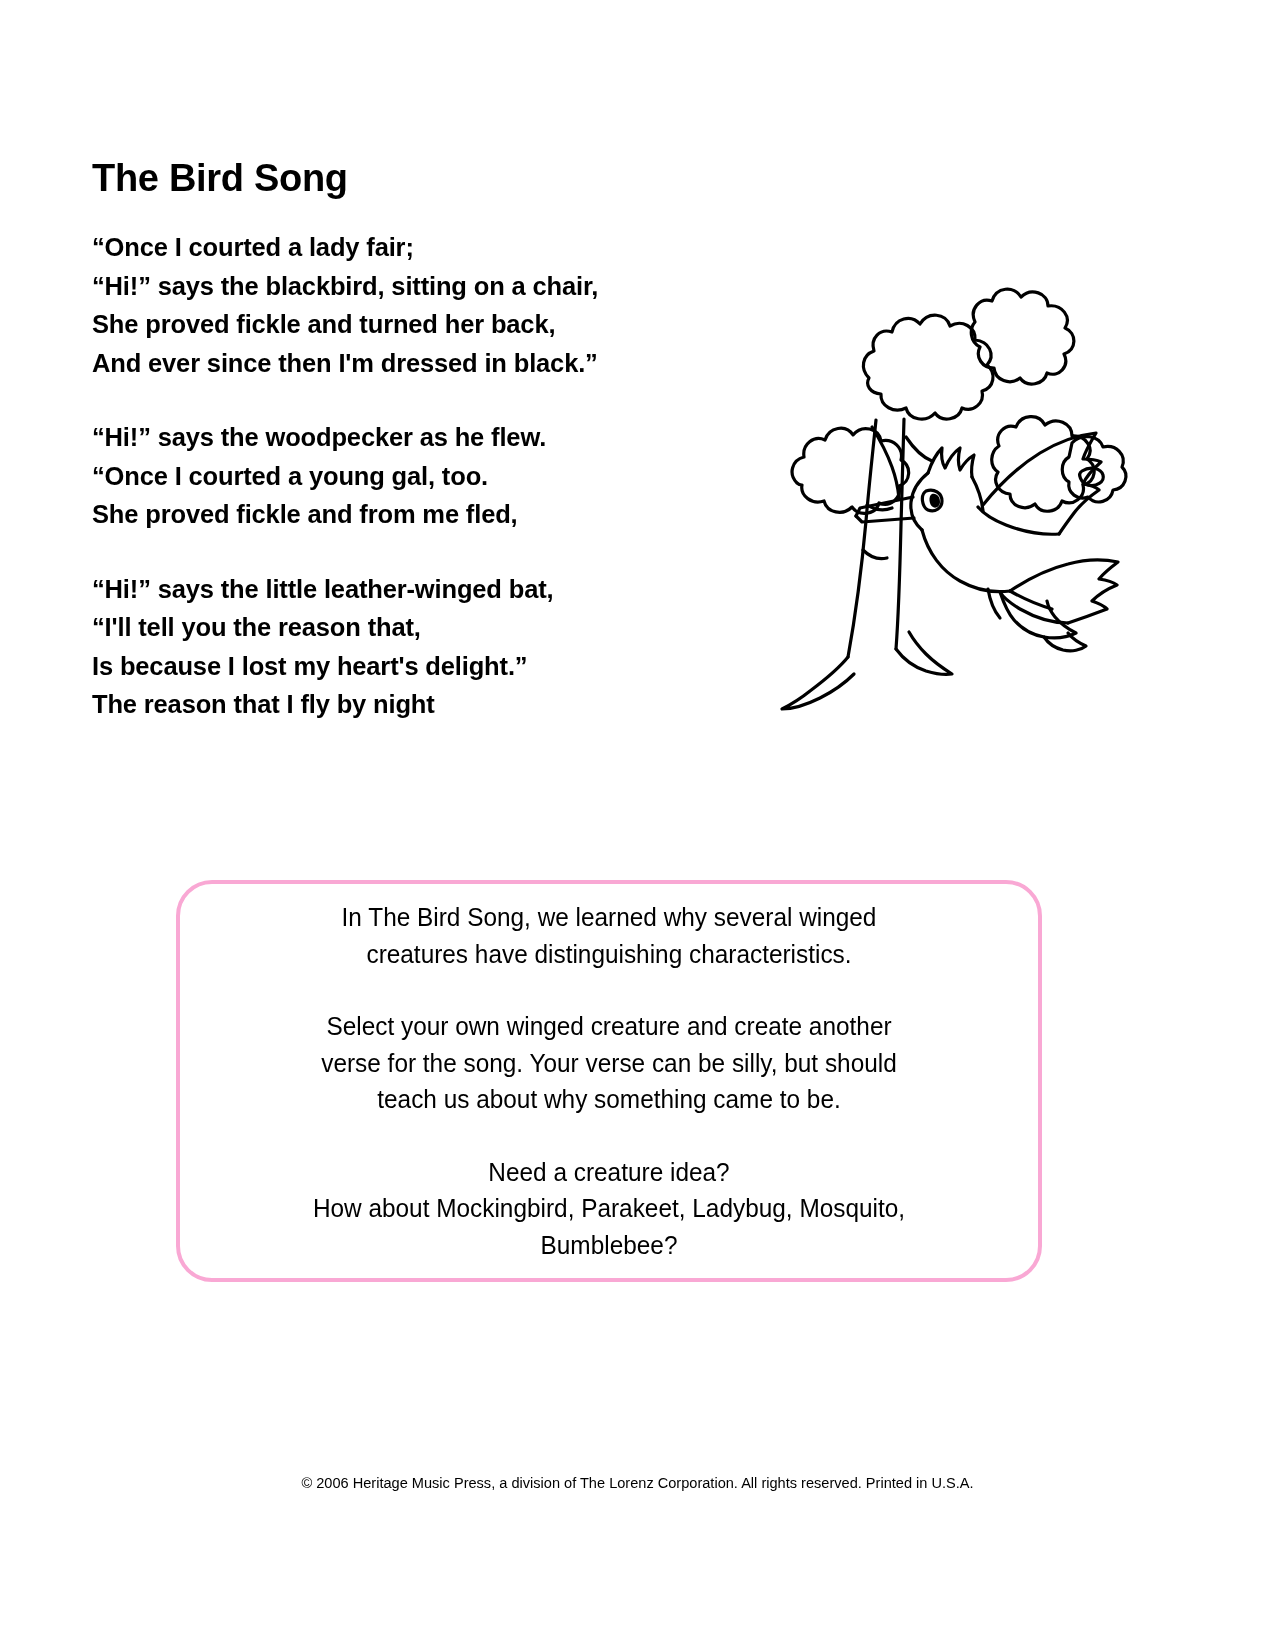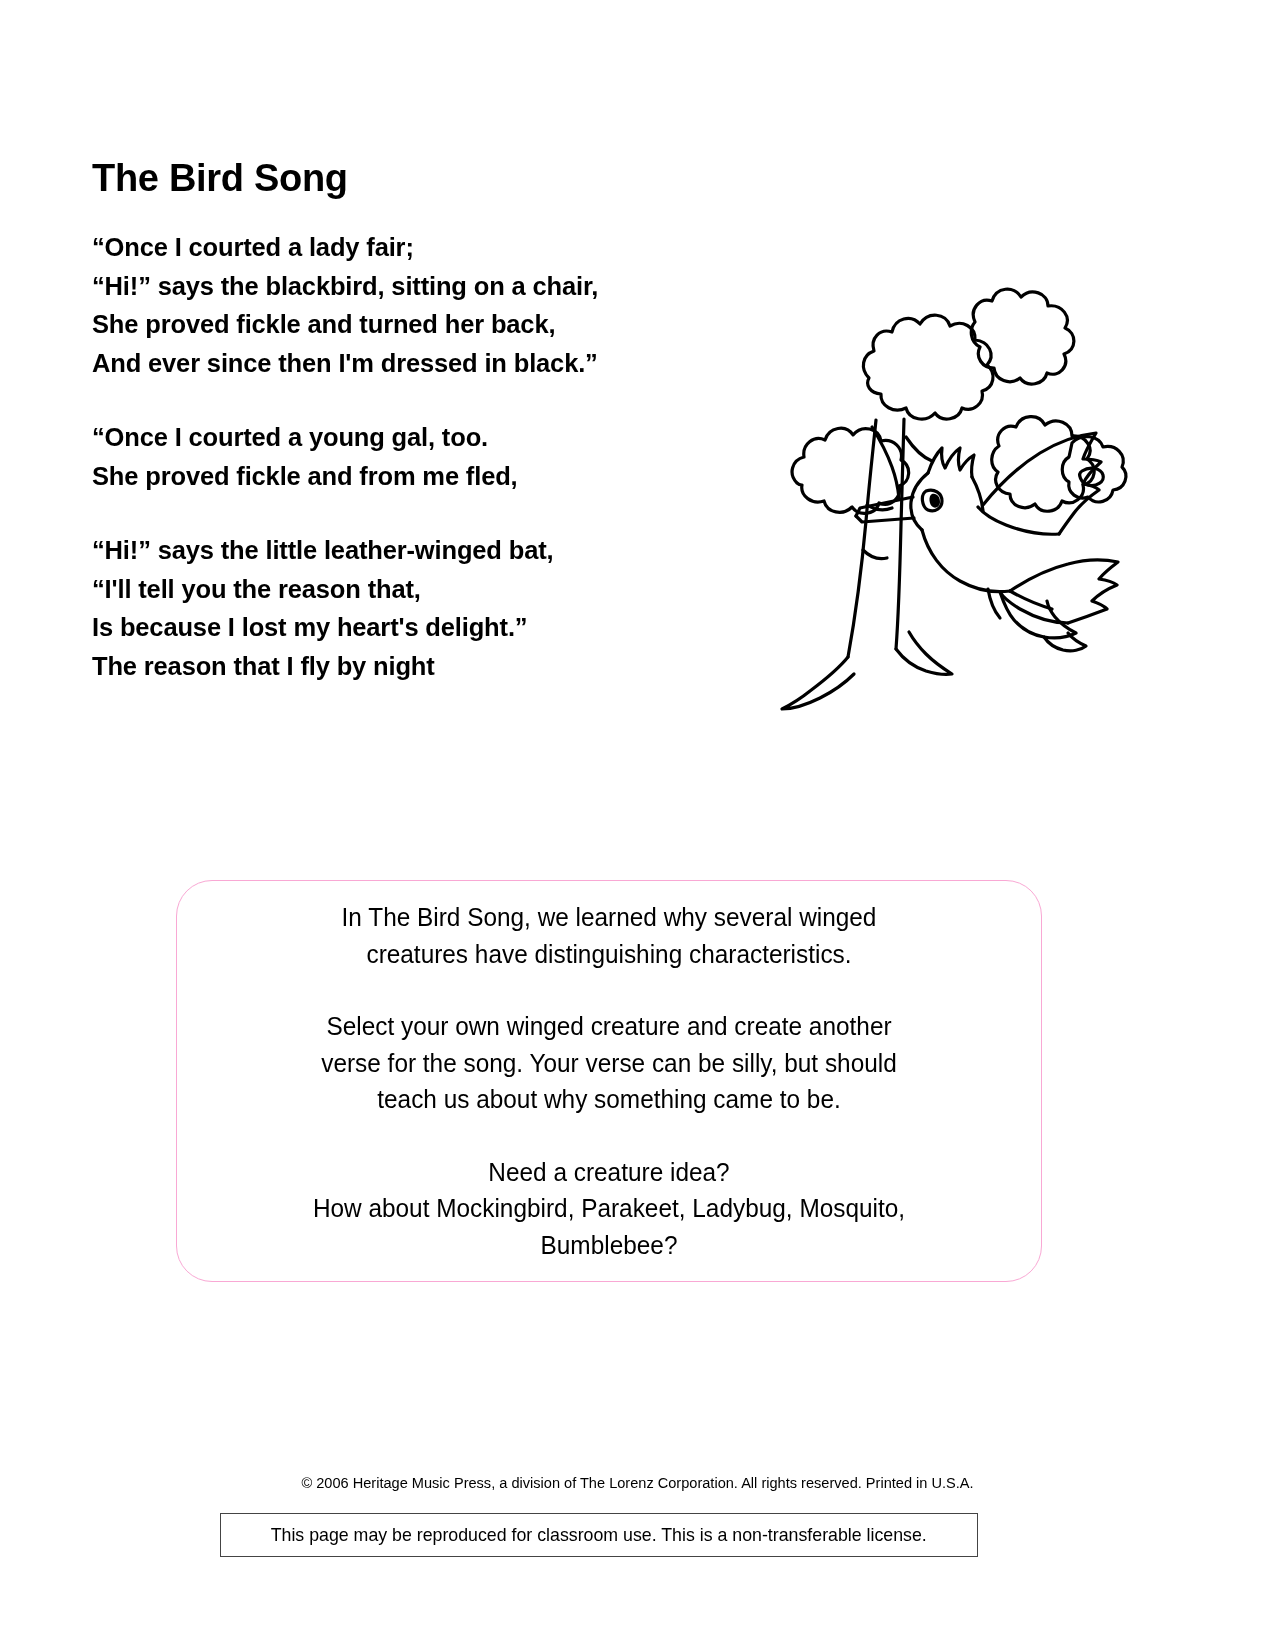--- a/index.html
+++ b/index.html
@@ -65,21 +65,21 @@
   .illustration svg { display: block; width: 100%; height: 100%; }
 
   
   .activity-box {
     position: absolute;
     left: 176px;
     top: 880px;
     width: 866px;
     height: 402px;
     box-sizing: border-box;
-    border: 1px solid #f9a8d4;
+    border: 4px solid #f9a8d4;
     border-radius: 36px;
     display: flex;
     flex-direction: column;
     align-items: center;
     justify-content: center;
   }
   .activity-inner {
     width: 800px;
     text-align: center;
   }
@@ -132,20 +132,21 @@
   <div class="poem">
 
     <div class="stanza">
       <div class="line">“Once I courted a lady fair;</div>
       <div class="line">“Hi!” says the blackbird, sitting on a chair,</div>
       <div class="line">She proved fickle and turned her back,</div>
       <div class="line">And ever since then I'm dressed in black.”</div>
     </div>
 
     <div class="stanza">
+      <div class="line">“Hi!” says the woodpecker as he flew.</div>
       <div class="line">“Once I courted a young gal, too.</div>
       <div class="line">She proved fickle and from me fled,</div>
     </div>
 
     <div class="stanza">
       <div class="line">“Hi!” says the little leather-winged bat,</div>
       <div class="line">“I'll tell you the reason that,</div>
       <div class="line">Is because I lost my heart's delight.”</div>
       <div class="line">The reason that I fly by night</div>
     </div>
@@ -313,17 +314,14 @@
         <span>Need a creature idea?</span><br>
         <span>How about Mockingbird, Parakeet, Ladybug, Mosquito,</span><br>
         <span>Bumblebee?</span>
       </p>
 
     </div>
   </div>
 
   <div class="copyright">© 2006 Heritage Music Press, a division of The Lorenz Corporation. All rights reserved. Printed in U.S.A.</div>
 
-  <div class="license-box">
-    <span class="license-text">This page may be reproduced for classroom use. This is a non-transferable license.</span>
-  </div>
 
 </div>
 
 </body></html>

